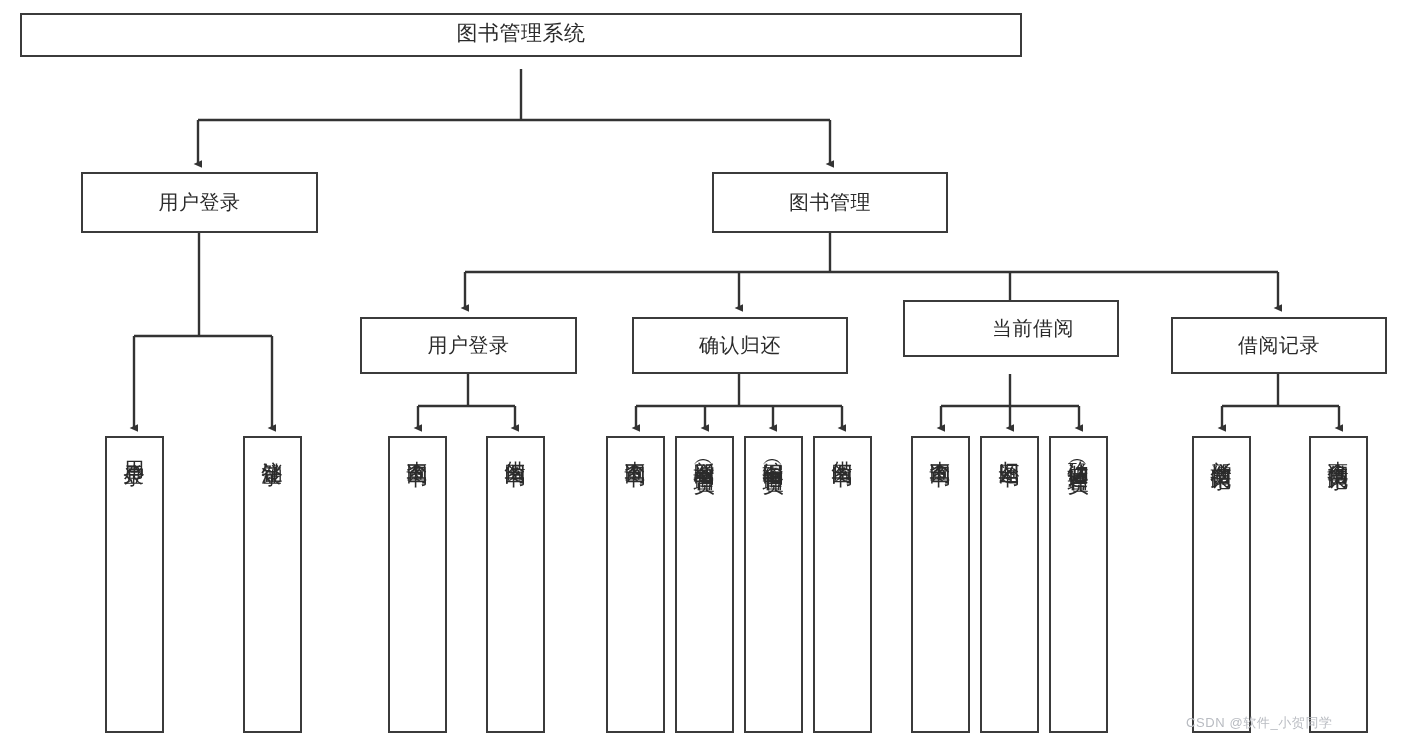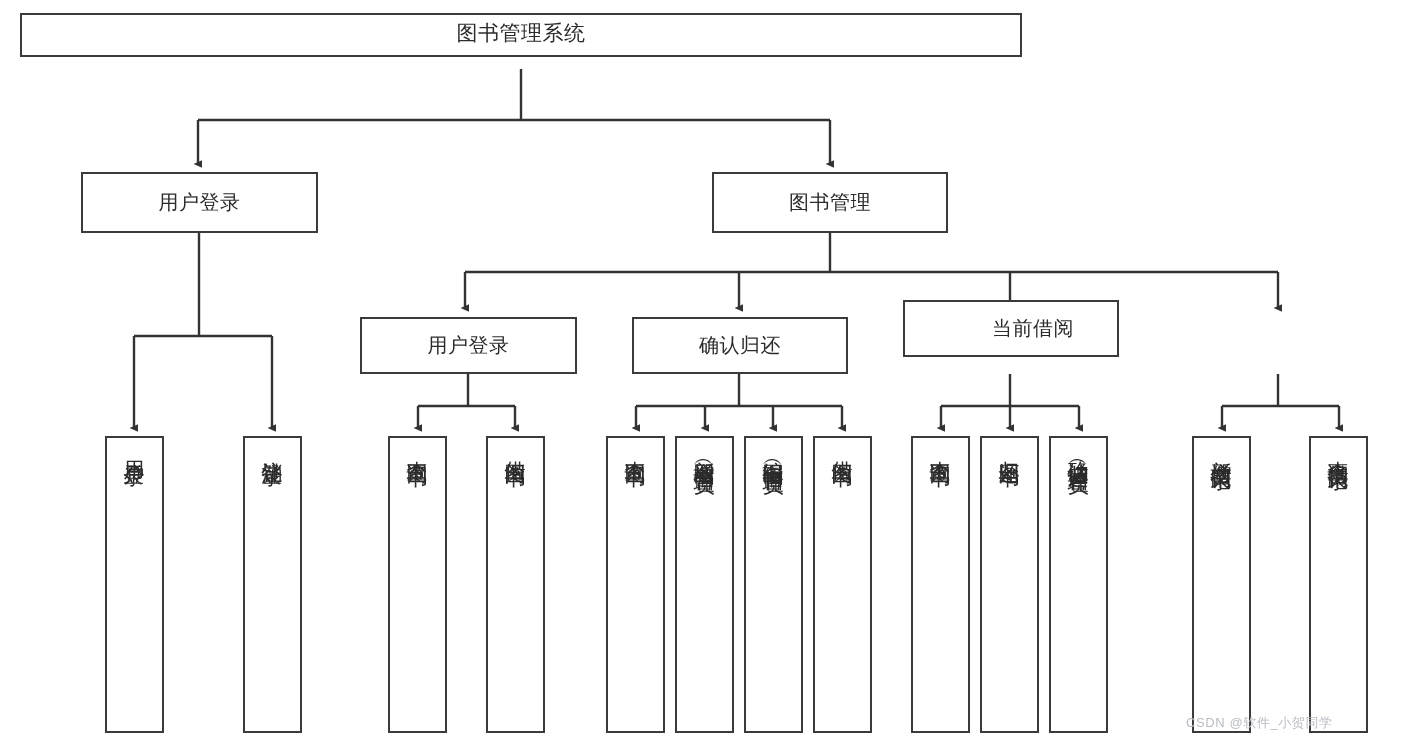--- a/index.html
+++ b/index.html
@@ -142,20 +142,23 @@
 
   <div class="node node-branch" style="left:360px; top:317px; width:217px; height:57px;">
     <span class="node-label">用户登录</span>
   </div>
   <div class="node node-branch" style="left:632px; top:317px; width:216px; height:57px;">
     <span class="node-label">确认归还</span>
   </div>
   <div class="node node-branch" style="left:903px; top:300px; width:216px; height:57px;padding-left:44px;">
     <span class="node-label">当前借阅</span>
   </div>
+  <div class="node node-branch" style="left:1171px; top:317px; width:216px; height:57px;">
+    <span class="node-label">借阅记录</span>
+  </div>
 
   <div class="node node-leaf" style="left:105px; top:436px; width:59px; height:297px;">
     <span class="node-label">用户登录</span>
   </div>
   <div class="node node-leaf" style="left:243px; top:436px; width:59px; height:297px;">
     <span class="node-label">注销登录</span>
   </div>
 
   <div class="node node-leaf" style="left:388px; top:436px; width:59px; height:297px;">
     <span class="node-label">查询图书</span>

